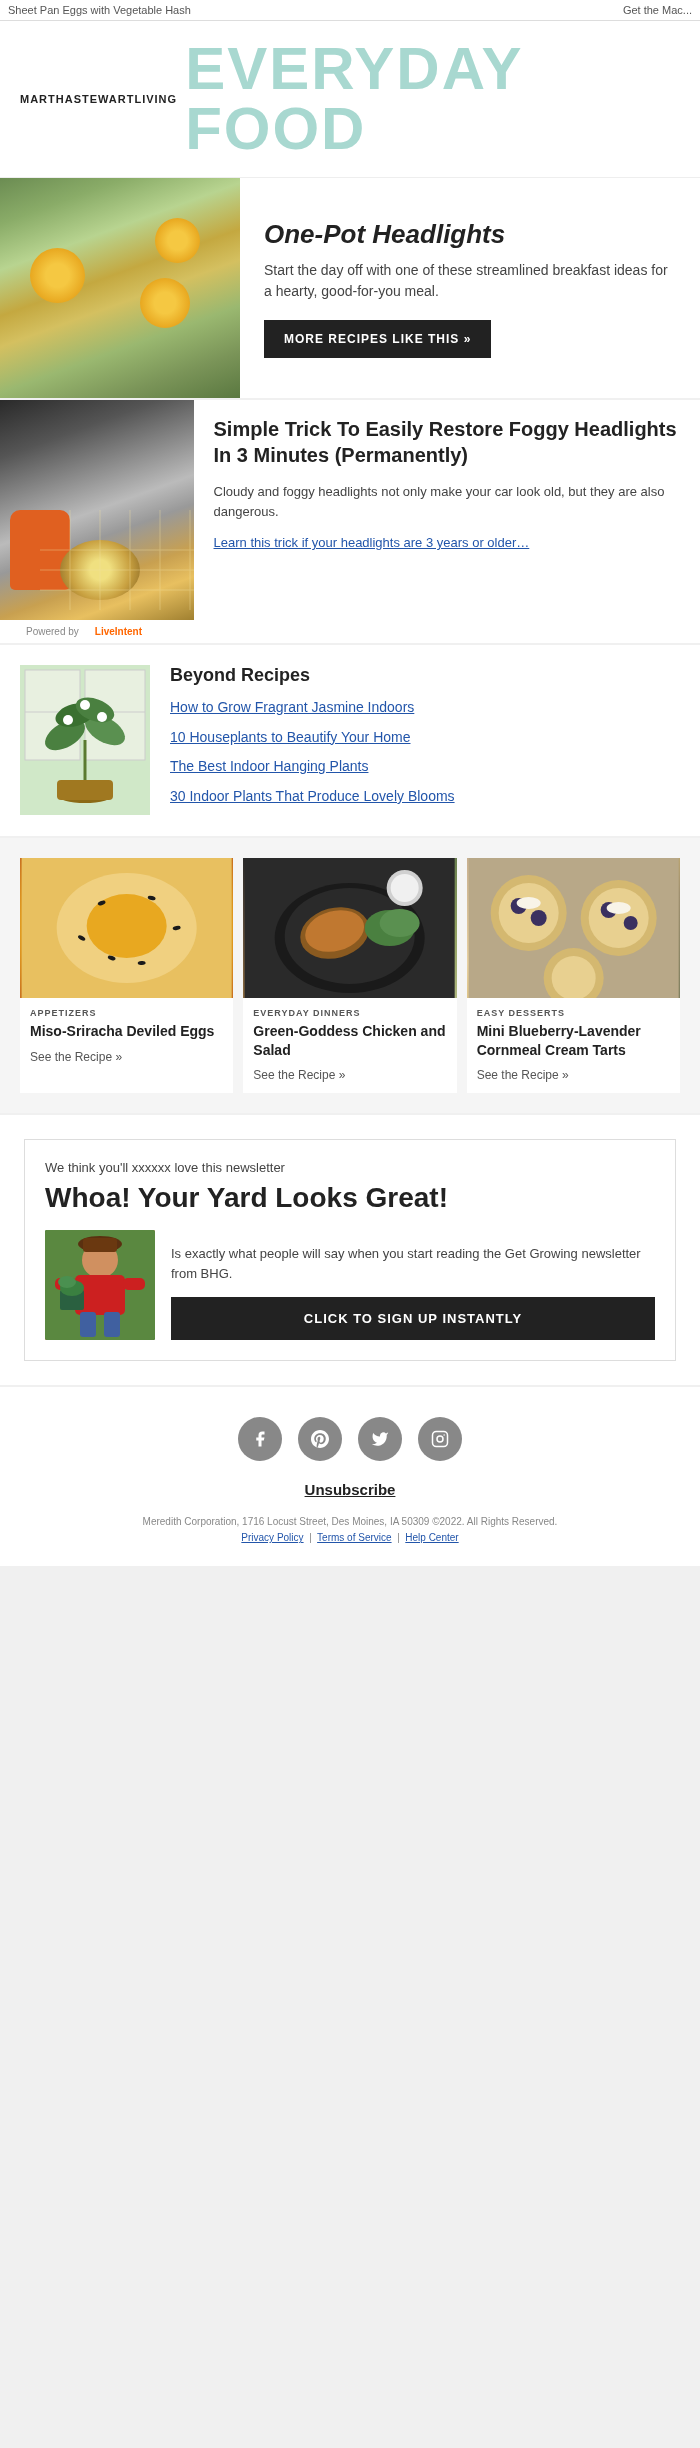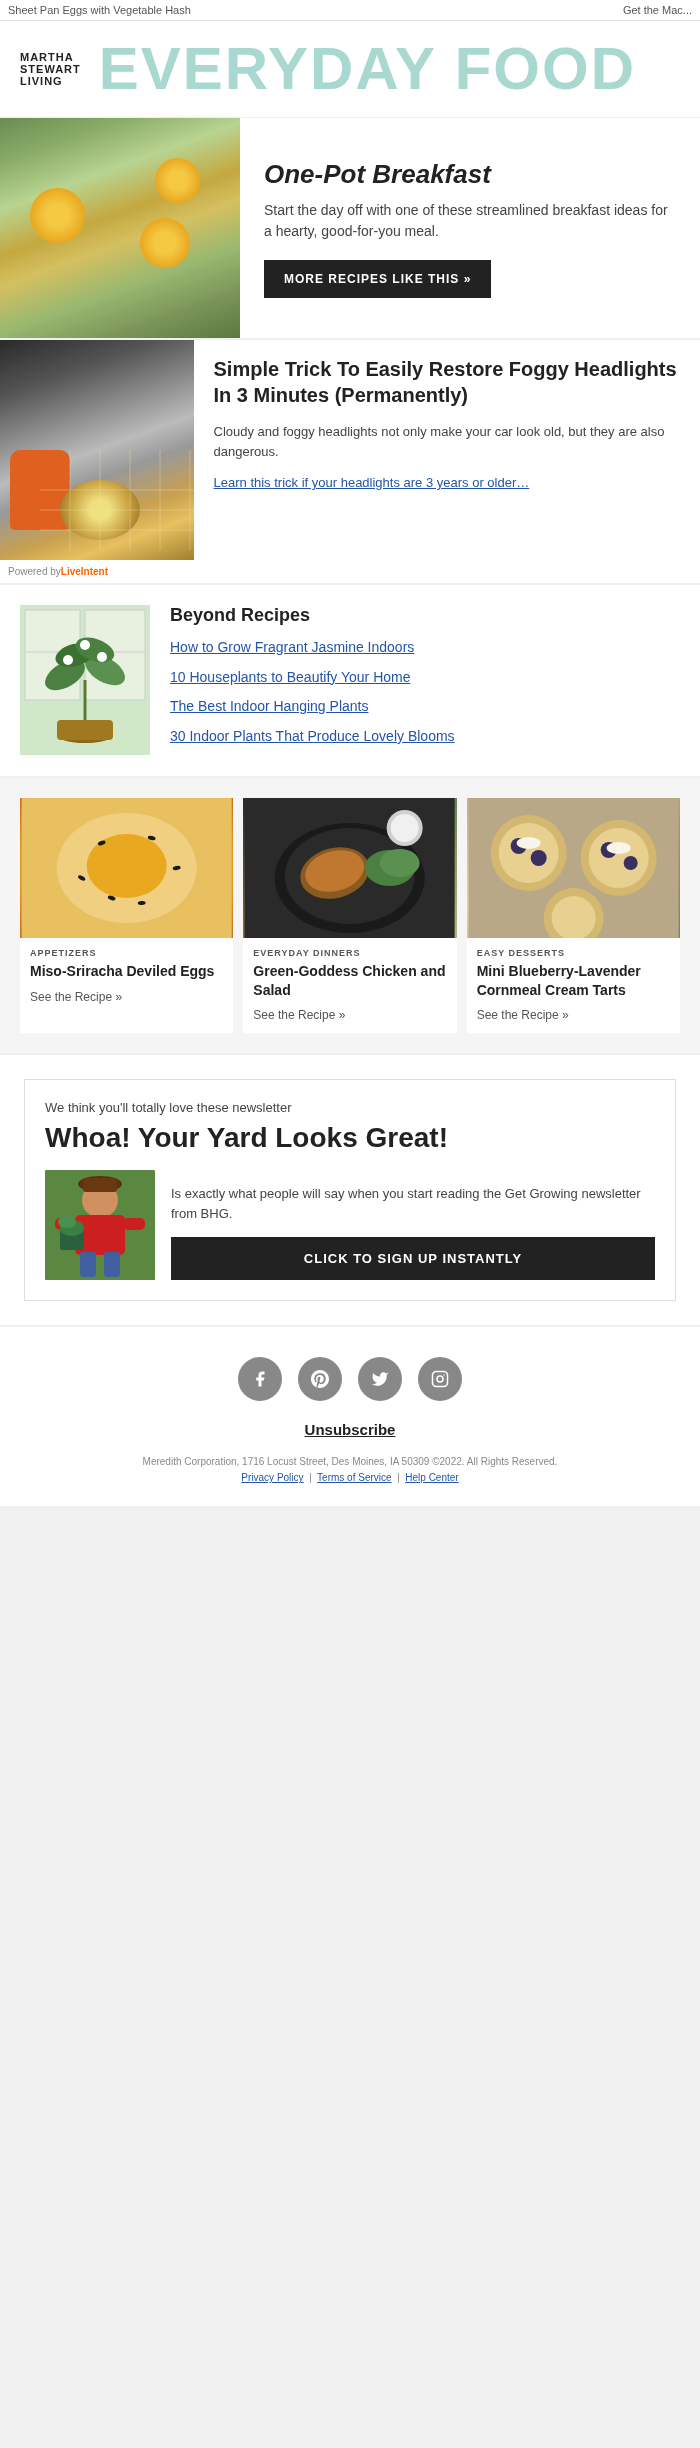--- a/index.html
+++ b/index.html
@@ -25,23 +25,23 @@
     
     .header {
       background: #fff;
       display: flex;
       align-items: center;
       padding: 18px 20px;
       border-bottom: 1px solid #eee;
     }
     .header-brand {
       display: flex;
-      flex-direction: column;
+      flex-direction: row;
       line-height: 1.1;
-      margin-right: 18px;
+      margin-right: 8px;
     }
     .header-brand .msl {
       font-size: 11px;
       font-weight: bold;
       letter-spacing: 1px;
       color: #222;
     }
     .header-title {
       font-size: 60px;
       font-weight: bold;
@@ -166,24 +166,24 @@
     .ad-link {
       color: #2255aa;
       font-size: 13px;
       text-decoration: underline;
       cursor: pointer;
     }
     .powered-by {
       clear: both;
       font-size: 10px;
       color: #888;
-      padding: 6px 8px;
+      padding: 6px 26px;
       display: flex;
       align-items: center;
-      gap: 0;
+      gap: 16px;
     }
     .liveintent-logo {
       color: #ff6600;
       font-weight: bold;
       font-size: 10px;
     }
 
     
     .beyond-section {
       background: #fff;
@@ -415,21 +415,21 @@
 <div class="hero">
   <div class="hero-image">
     <div class="egg-visual">
 
       <div class="egg-yolk" style="width:55px;height:55px;top:70px;left:30px;"></div>
       <div class="egg-yolk" style="width:50px;height:50px;top:100px;left:140px;"></div>
       <div class="egg-yolk" style="width:45px;height:45px;top:40px;left:155px;"></div>
     </div>
   </div>
   <div class="hero-content">
-    <div class="hero-title">One-Pot Breakfast</div>
+    <div class="hero-title">One-Pot Headlights</div>
     <div class="hero-desc">Start the day off with one of these streamlined breakfast ideas for a hearty, good-for-you meal.</div>
     <button class="cta-button">MORE RECIPES LIKE THIS »</button>
   </div>
 </div>
 
 <div class="ad-section">
   <div style="display:flex;">
     <div class="ad-image">
       <div class="headlight-visual">
         <div class="orange-glove"></div>
@@ -587,21 +587,21 @@
     <div class="recipe-card-content">
       <div class="recipe-category">EASY DESSERTS</div>
       <div class="recipe-name">Mini Blueberry-Lavender Cornmeal Cream Tarts</div>
       <a class="recipe-link">See the Recipe »</a>
     </div>
   </div>
 </div>
 
 <div class="promo-section">
   <div class="promo-inner">
-    <div class="promo-eyebrow">We think you'll totally love these newsletter</div>
+    <div class="promo-eyebrow">We think you'll xxxxxx love this newsletter</div>
     <div class="promo-title">Whoa! Your Yard Looks Great!</div>
     <div class="promo-body">
       <div class="promo-person-image">
         <div class="person-visual">
           <svg width="110" height="110" viewBox="0 0 110 110">
 
             <rect width="110" height="110" fill="#5a8840"></rect>
 
             <circle cx="55" cy="30" r="18" fill="#d09060"></circle>
             <rect x="30" y="45" width="50" height="40" rx="5" fill="#cc2020"></rect>

